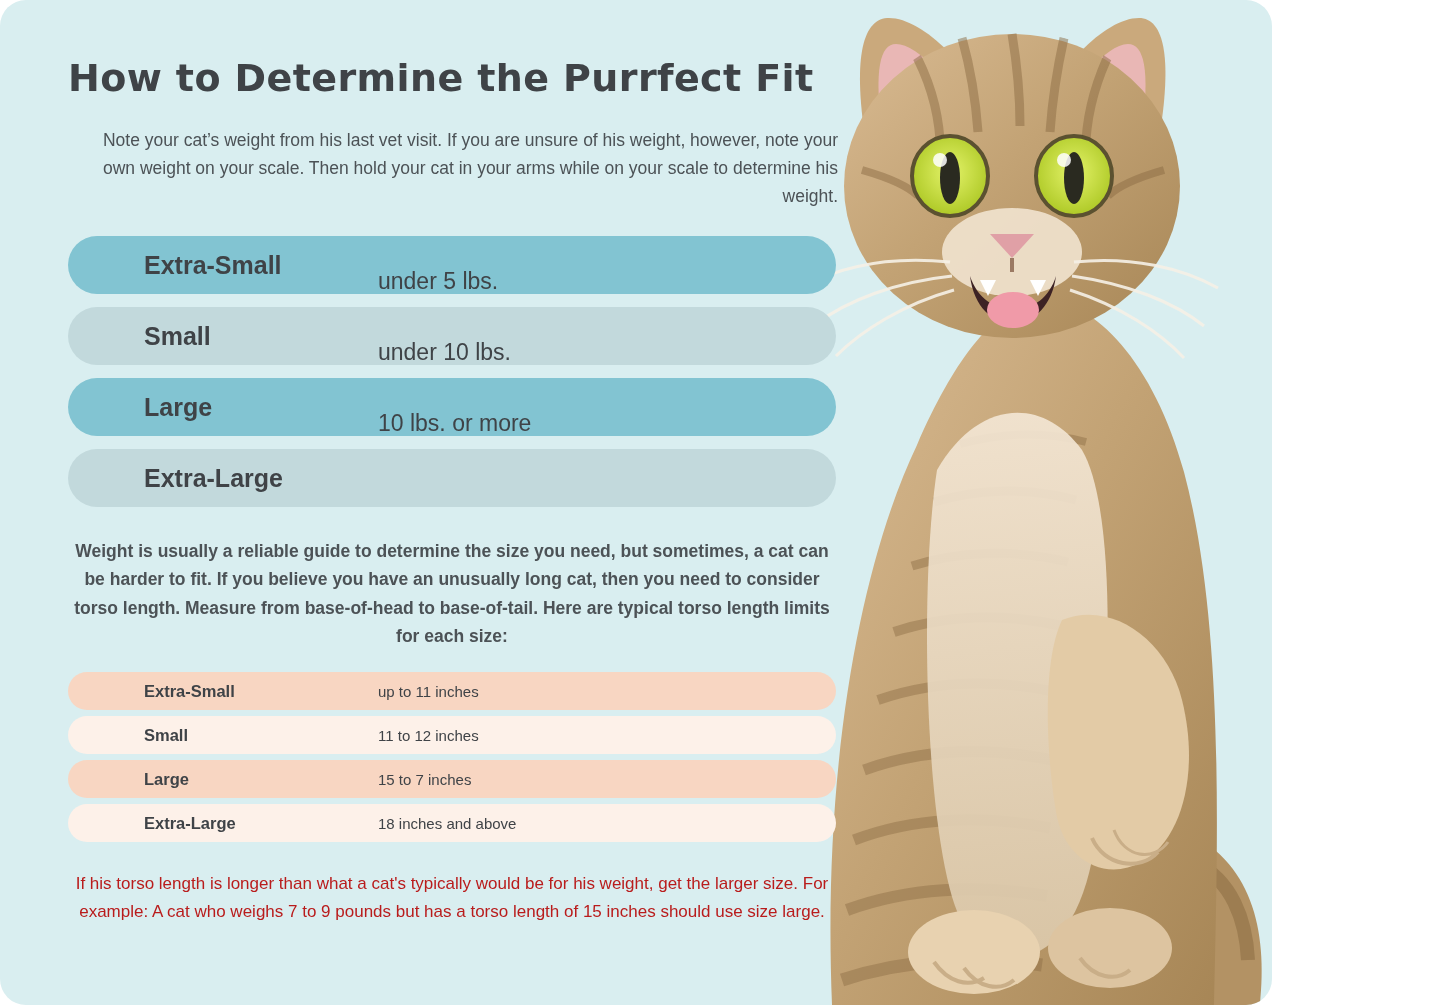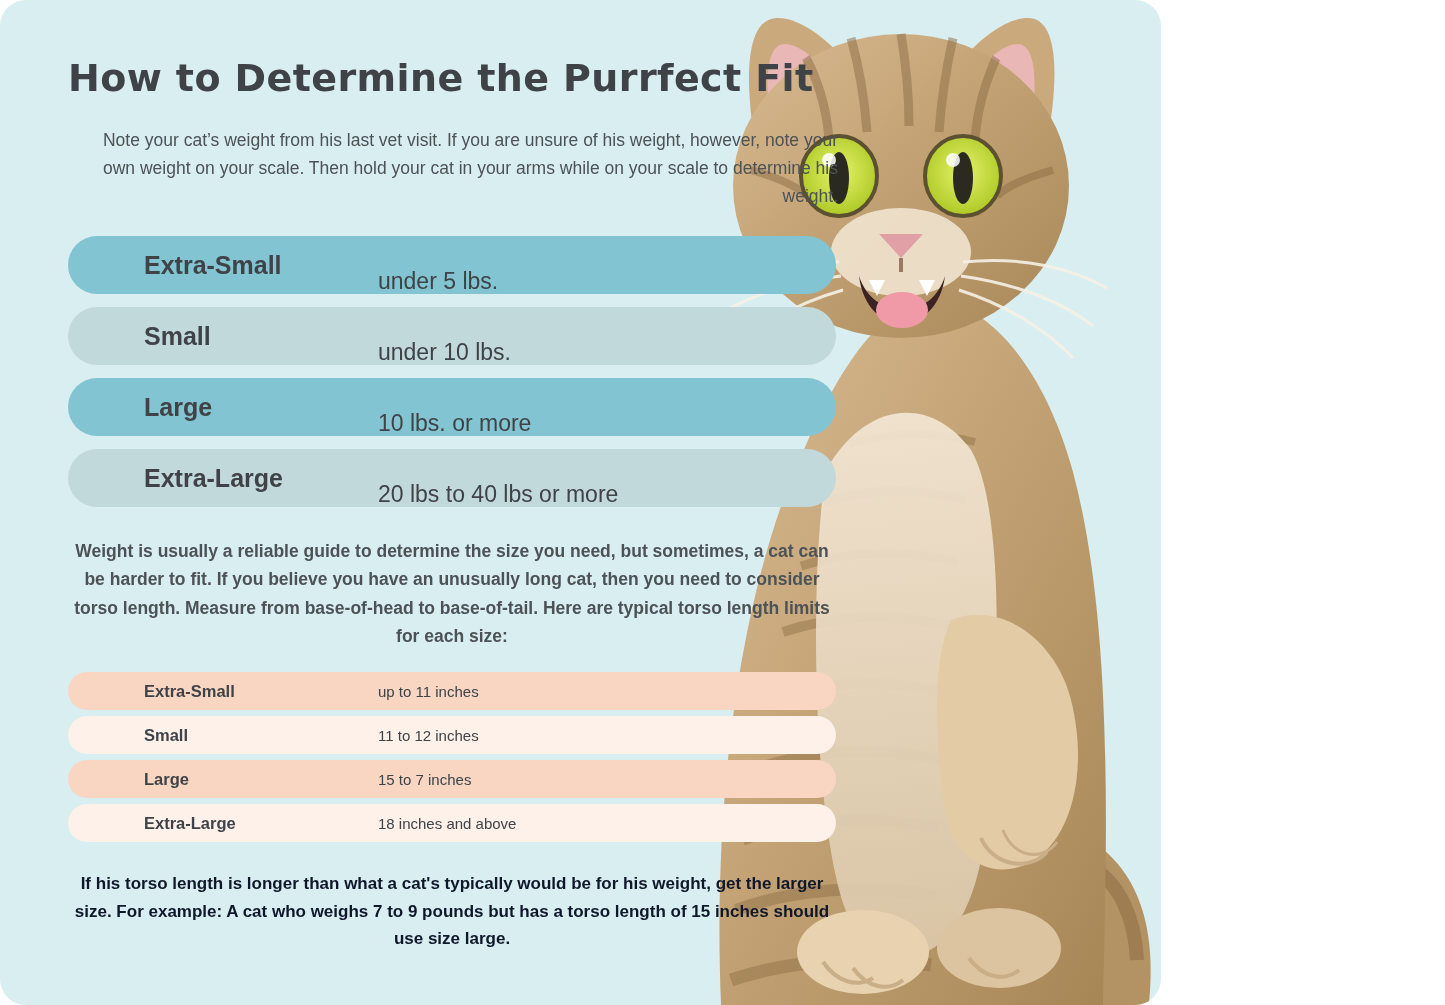--- a/index.html
+++ b/index.html
@@ -5,21 +5,21 @@
   * { box-sizing: border-box; margin: 0; padding: 0; }
   html, body {
     width: 1445px;
     height: 1005px;
     background: #ffffff;
     font-family: "Liberation Sans", sans-serif;
     overflow: hidden;
   }
   .page {
     position: relative;
-    width: 1161px;
+    width: 1272px;
     height: 1005px;
     background: #d9eef0;
     border-radius: 26px;
     overflow: hidden;
   }
 
   
   .paw {
     position: absolute;
     opacity: 0.45;
@@ -112,23 +112,23 @@
     color: #3f4347;
   }
   .t-value {
     font-size: 15px;
     color: #3f4347;
   }
 
   .footnote {
     text-align: center;
     font-size: 17px;
-    font-weight: bold;
+    font-weight: normal;
     line-height: 1.62;
-    color: #0f172a;
+    color: #b91c1c;
     width: 768px;
     margin: 28px auto 0 auto;
   }
 
   
   .cat-wrap {
     position: absolute;
     right: 0; top: 0;
     width: 560px; height: 1005px;
     overflow: hidden;
@@ -270,21 +270,20 @@
       <div class="w-row even">
         <div class="w-label">Small</div>
         <div class="w-value">under 10 lbs.</div>
       </div>
       <div class="w-row odd">
         <div class="w-label">Large</div>
         <div class="w-value">10 lbs. or more</div>
       </div>
       <div class="w-row even">
         <div class="w-label">Extra-Large</div>
-        <div class="w-value">20 lbs to 40 lbs or more</div>
       </div>
     </div>
 
     <p class="mid-text">Weight is usually a reliable guide to determine the size you need, but sometimes, a cat can be harder to fit. If you believe you have an unusually long cat, then you need to consider torso length. Measure from base-of-head to base-of-tail. Here are typical torso length limits for each size:</p>
 
     <div class="torso-table">
       <div class="t-row odd">
         <div class="t-label">Extra-Small</div>
         <div class="t-value">up to 11 inches</div>
       </div>

